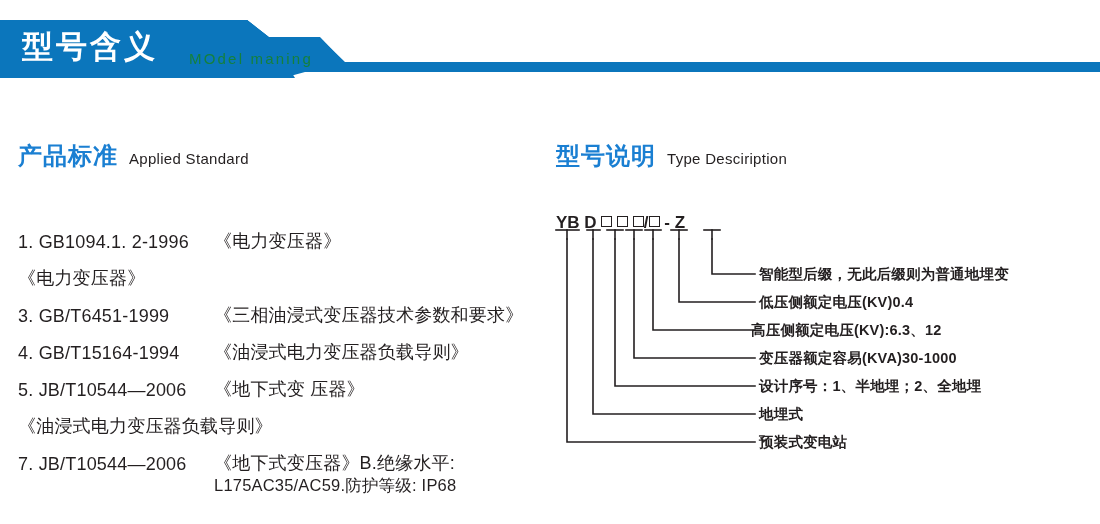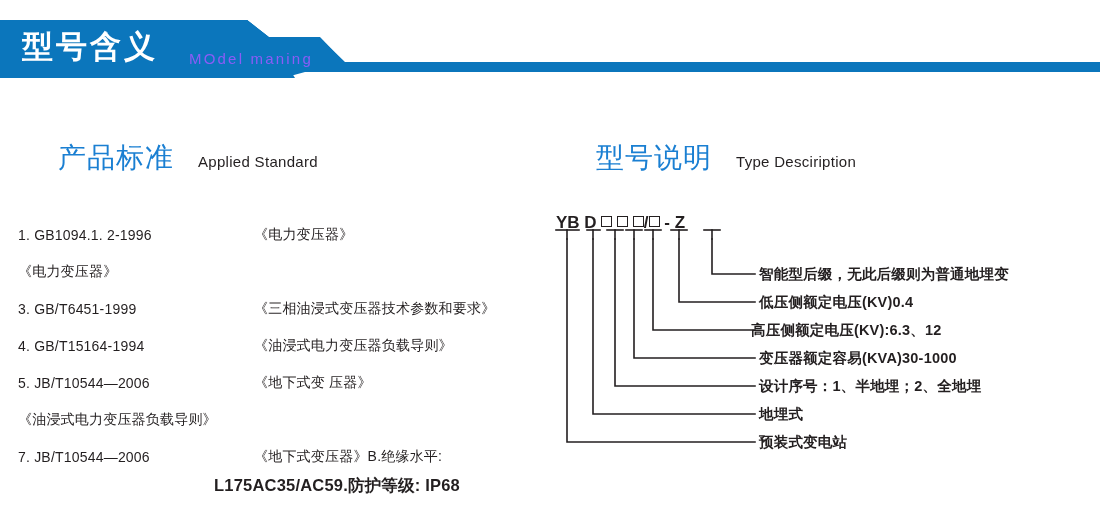--- a/index.html
+++ b/index.html
@@ -29,77 +29,74 @@
     font-weight: bold;
     color: #ffffff;
     letter-spacing: 3px;
     line-height: 40px;
     white-space: nowrap;
   }
   #header-title-en {
     position: absolute;
     left: 189px; top: 50px;
     font-size: 15px;
-    color: #8b5cf6;
+    color: #15803d;
     letter-spacing: 2.2px;
     white-space: nowrap;
   }
 
   
   .section-heading {
     position: absolute;
     white-space: nowrap;
     line-height: 1;
   }
   .sh-zh {
-    font-size: 28px;
-    font-weight: normal;
+    font-size: 24px;
+    font-weight: bold;
     color: #1a7fd2;
     letter-spacing: 1px;
     vertical-align: baseline;
-    margin-left: 40px;
   }
   .sh-en {
     font-size: 15px;
     color: #231f20;
     letter-spacing: 0.3px;
-    margin-left: 24px;
+    margin-left: 11px;
     vertical-align: baseline;
   }
   #heading-applied-standard { left: 18px; top: 144px; }
   #heading-type-description { left: 556px; top: 144px; }
 
   
   #standards-list {
     position: absolute;
     left: 18px; top: 216px;
     width: 540px;
   }
   .std-row {
     display: flex;
-    align-items: center;
+    align-items: flex-end;
     height: 37px;
-    font-size: 14px;
-    color: #231f20;
-    white-space: nowrap;
-    gap: 40px;
+    font-size: 18px;
+    color: #231f20;
+    white-space: nowrap;
   }
   .std-code {
     display: inline-block;
     min-width: 196px;
     letter-spacing: 0.2px;
   }
   .std-name { letter-spacing: 0.2px; }
   .std-cont {
     height: 37px;
     font-size: 16.5px;
     padding-left: 196px;
     white-space: nowrap;
     letter-spacing: 0.2px;
-    font-weight: bold;
   }
 
   
   #type-diagram {
     position: absolute;
     left: 545px; top: 205px;
     width: 555px; height: 275px;
   }
   #type-diagram svg { display: block; }
 

